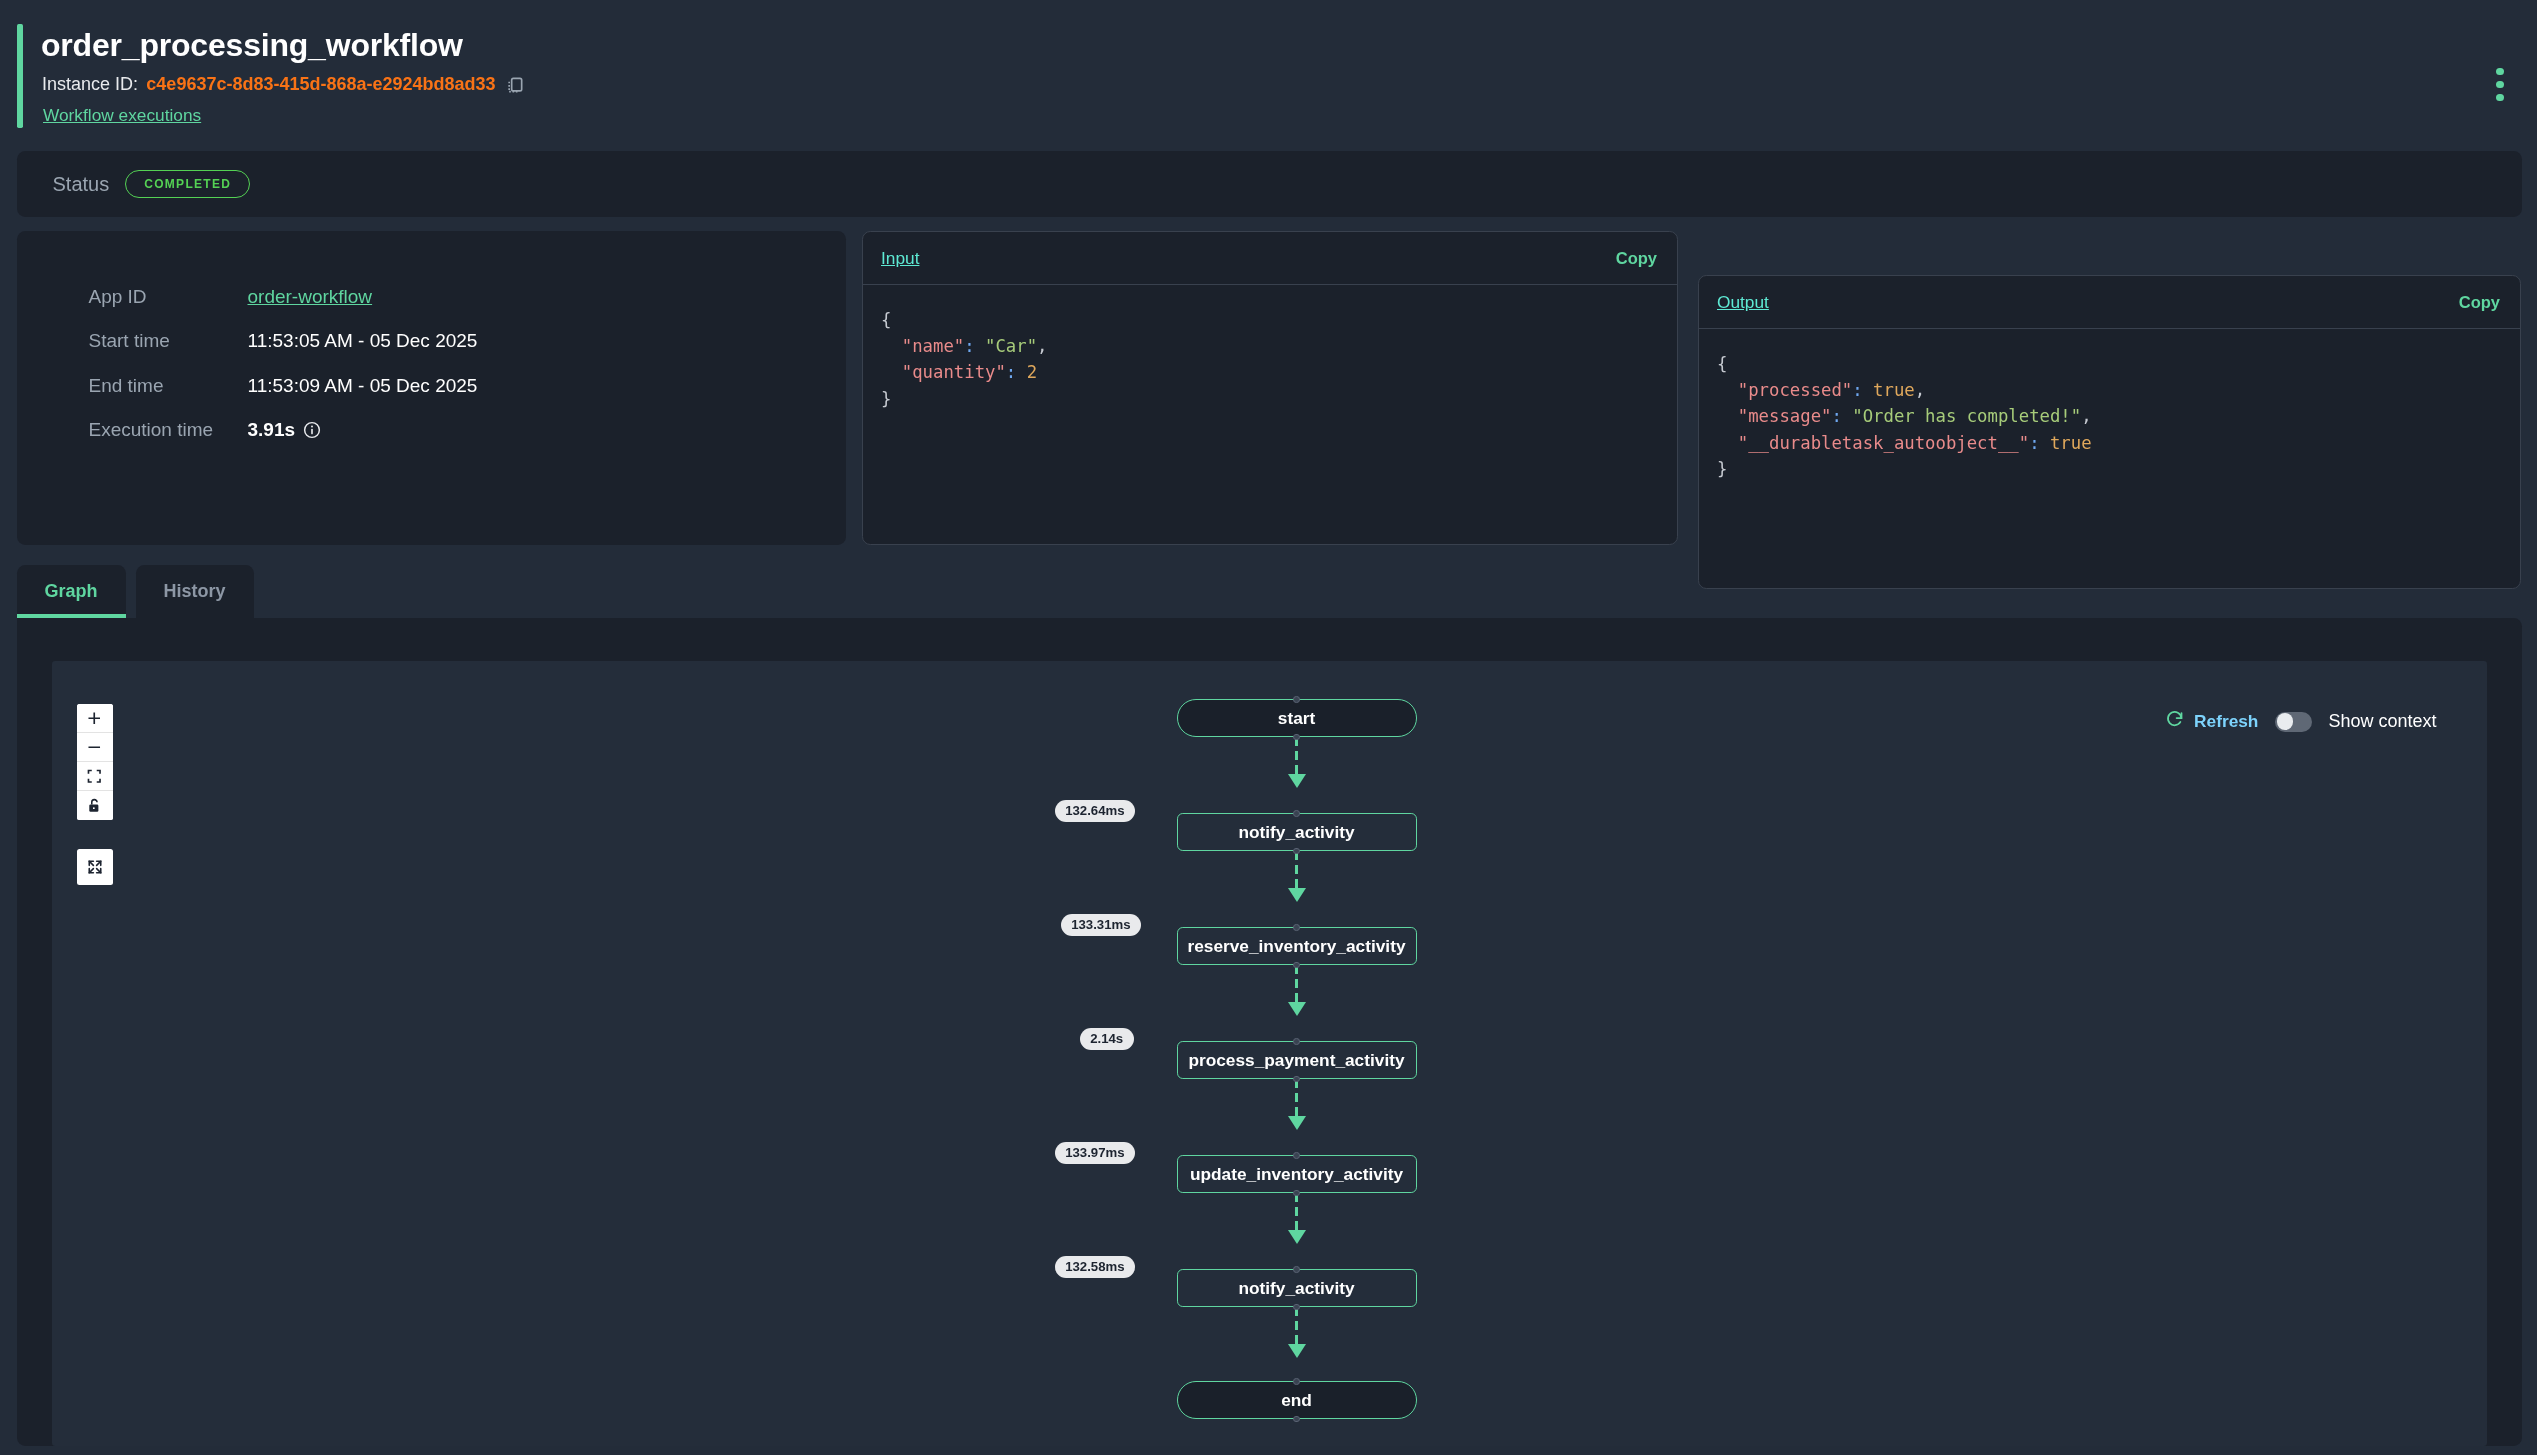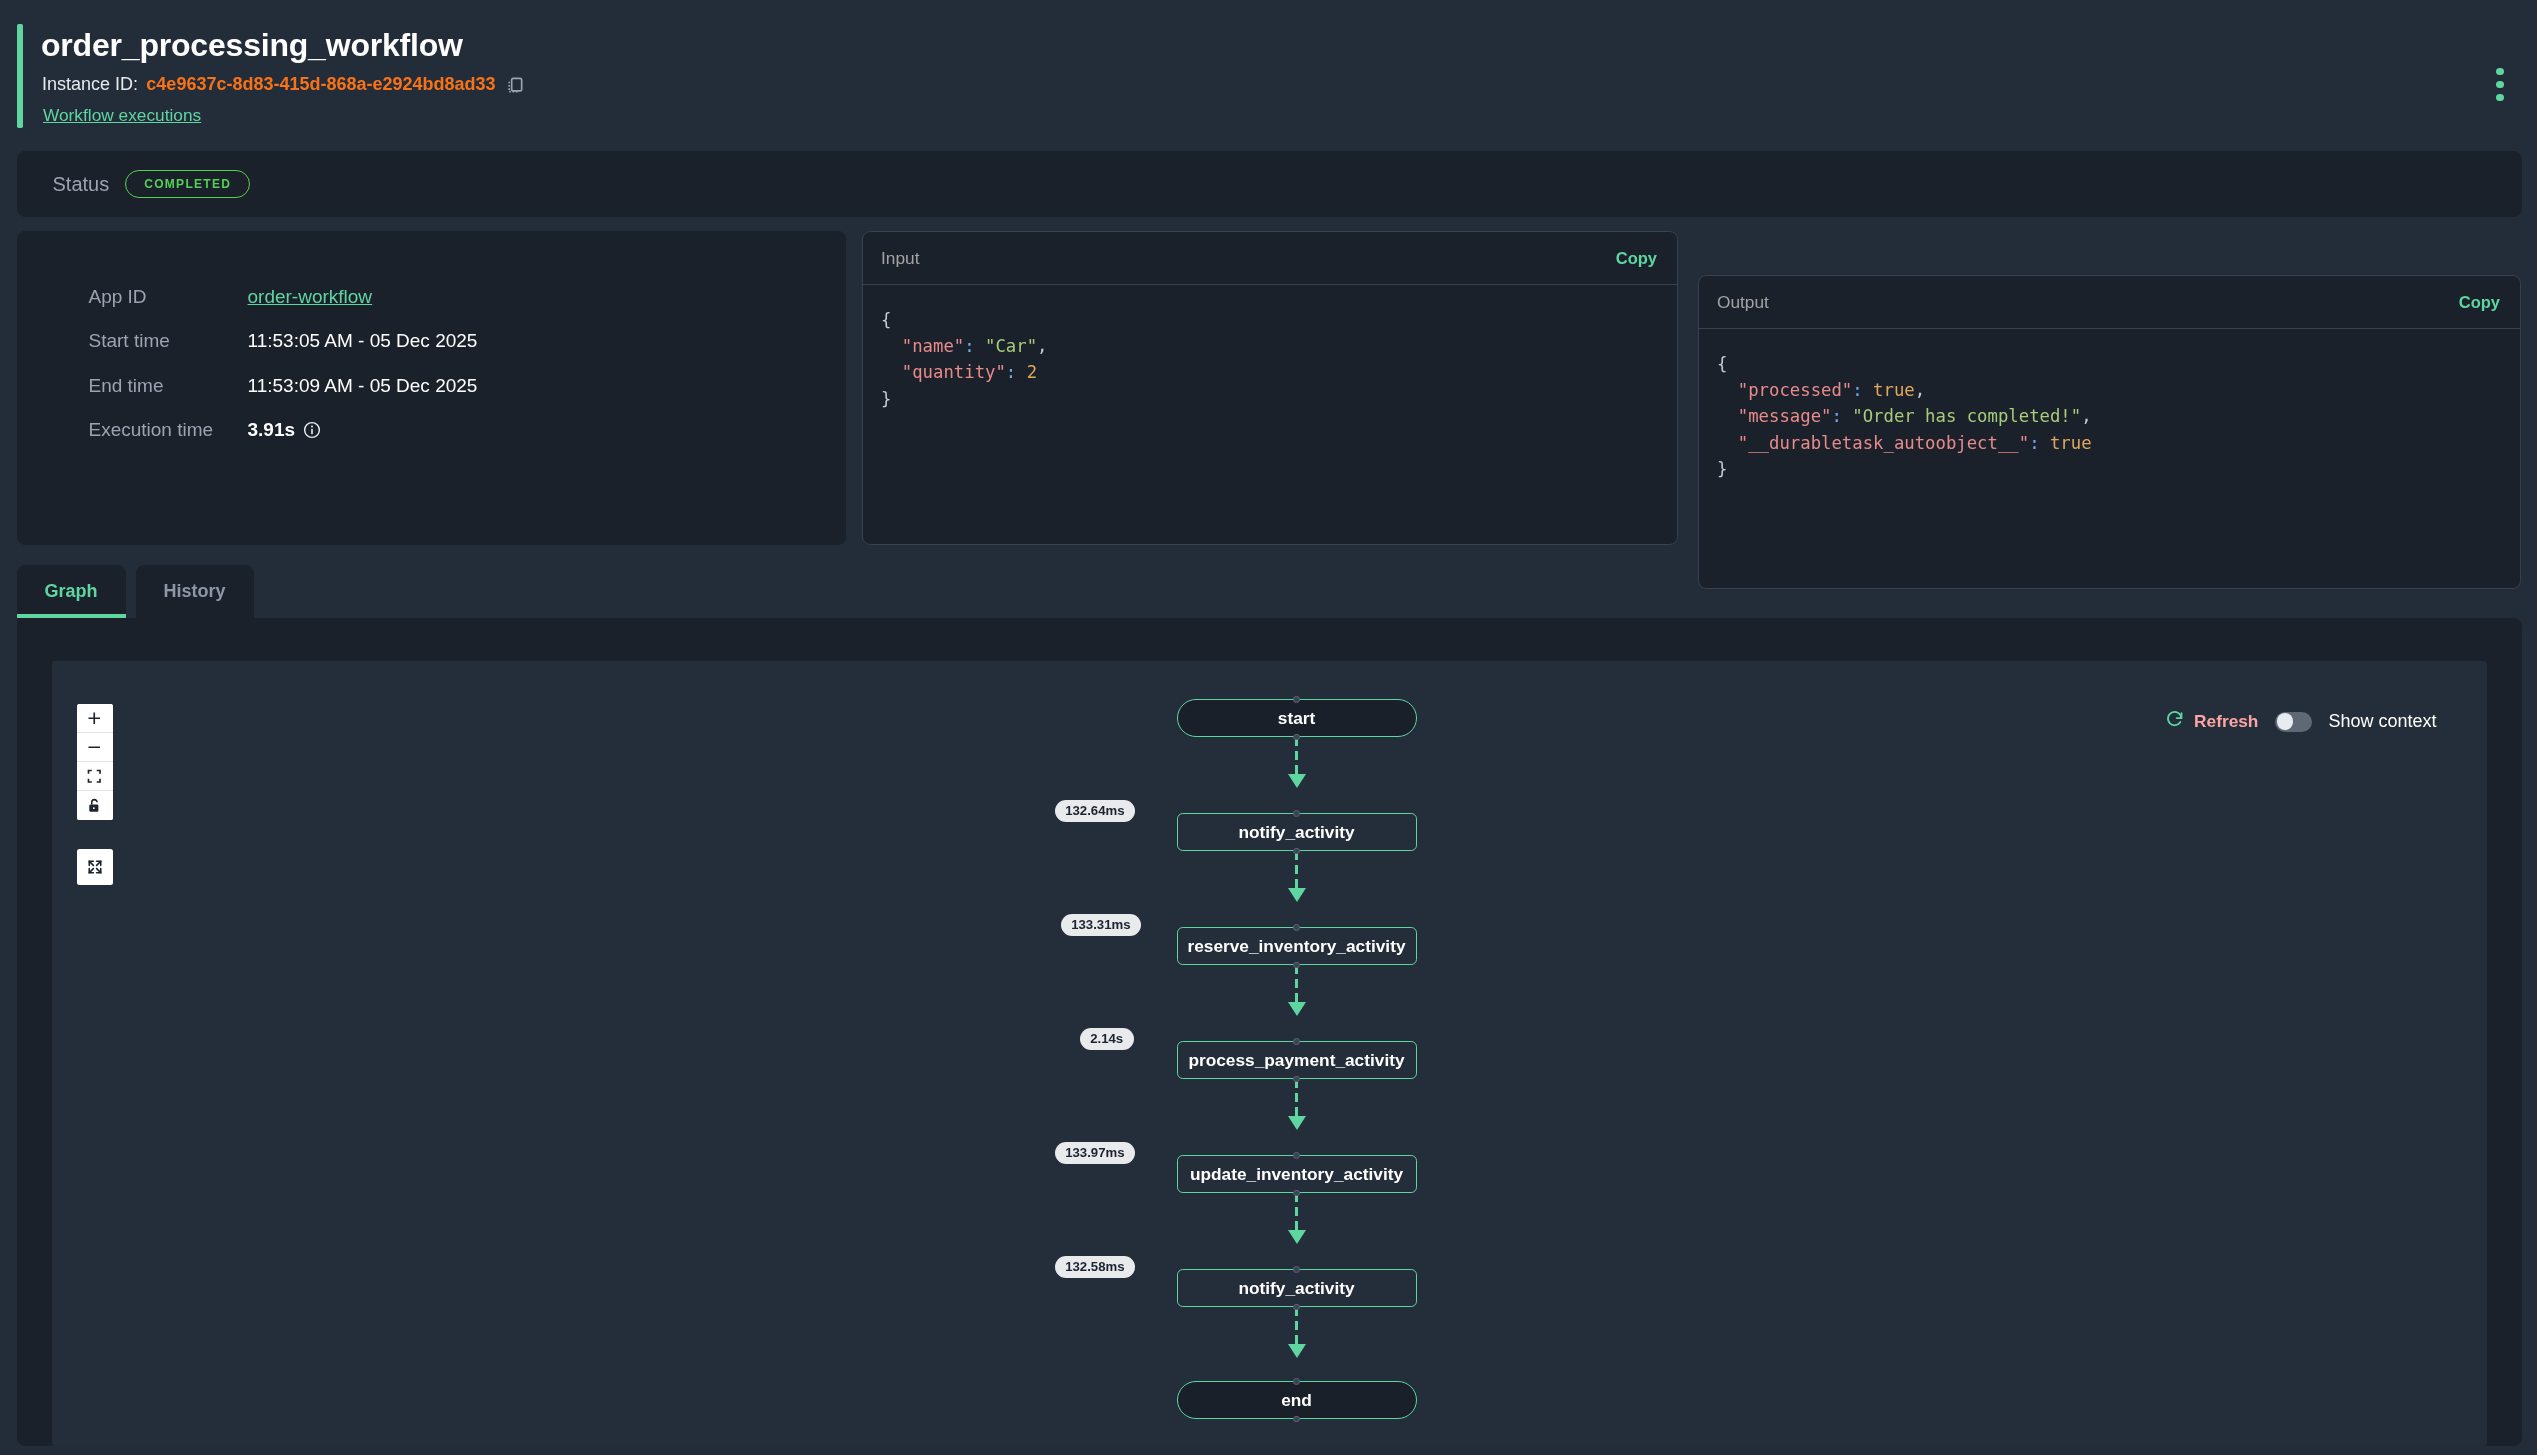--- a/index.html
+++ b/index.html
@@ -194,21 +194,22 @@
   .json-head {
     height: 53px;
     border-bottom: 0.8px solid #39414e;
     display: flex;
     align-items: center;
     justify-content: space-between;
     padding: 0 20px 0 18px;
   }
   .json-title {
     font-size: 17.3px;
-    color: #a3a3a3;
+    color: #5eead4;
+    text-decoration: underline;
   }
   .json-copy {
     font-size: 16.5px;
     font-weight: bold;
     color: #5fd6a0;
     cursor: pointer;
   }
   .json-body {
     padding: 21.5px 0 0 18px;
     font-family: "DejaVu Sans Mono", monospace;
@@ -316,21 +317,21 @@
     right: 50px; top: 48px;
     display: flex;
     align-items: center;
     gap: 16.5px;
     z-index: 6;
   }
   .refresh-btn {
     display: flex;
     align-items: center;
     gap: 9px;
-    color: #fca5a5;
+    color: #7dd3fc;
     font-size: 17.3px;
     font-weight: bold;
     cursor: pointer;
   }
   .toggle-track {
     width: 37px; height: 20px;
     border-radius: 11.6px;
     background: #5f6875;
     position: relative;
     cursor: pointer;

